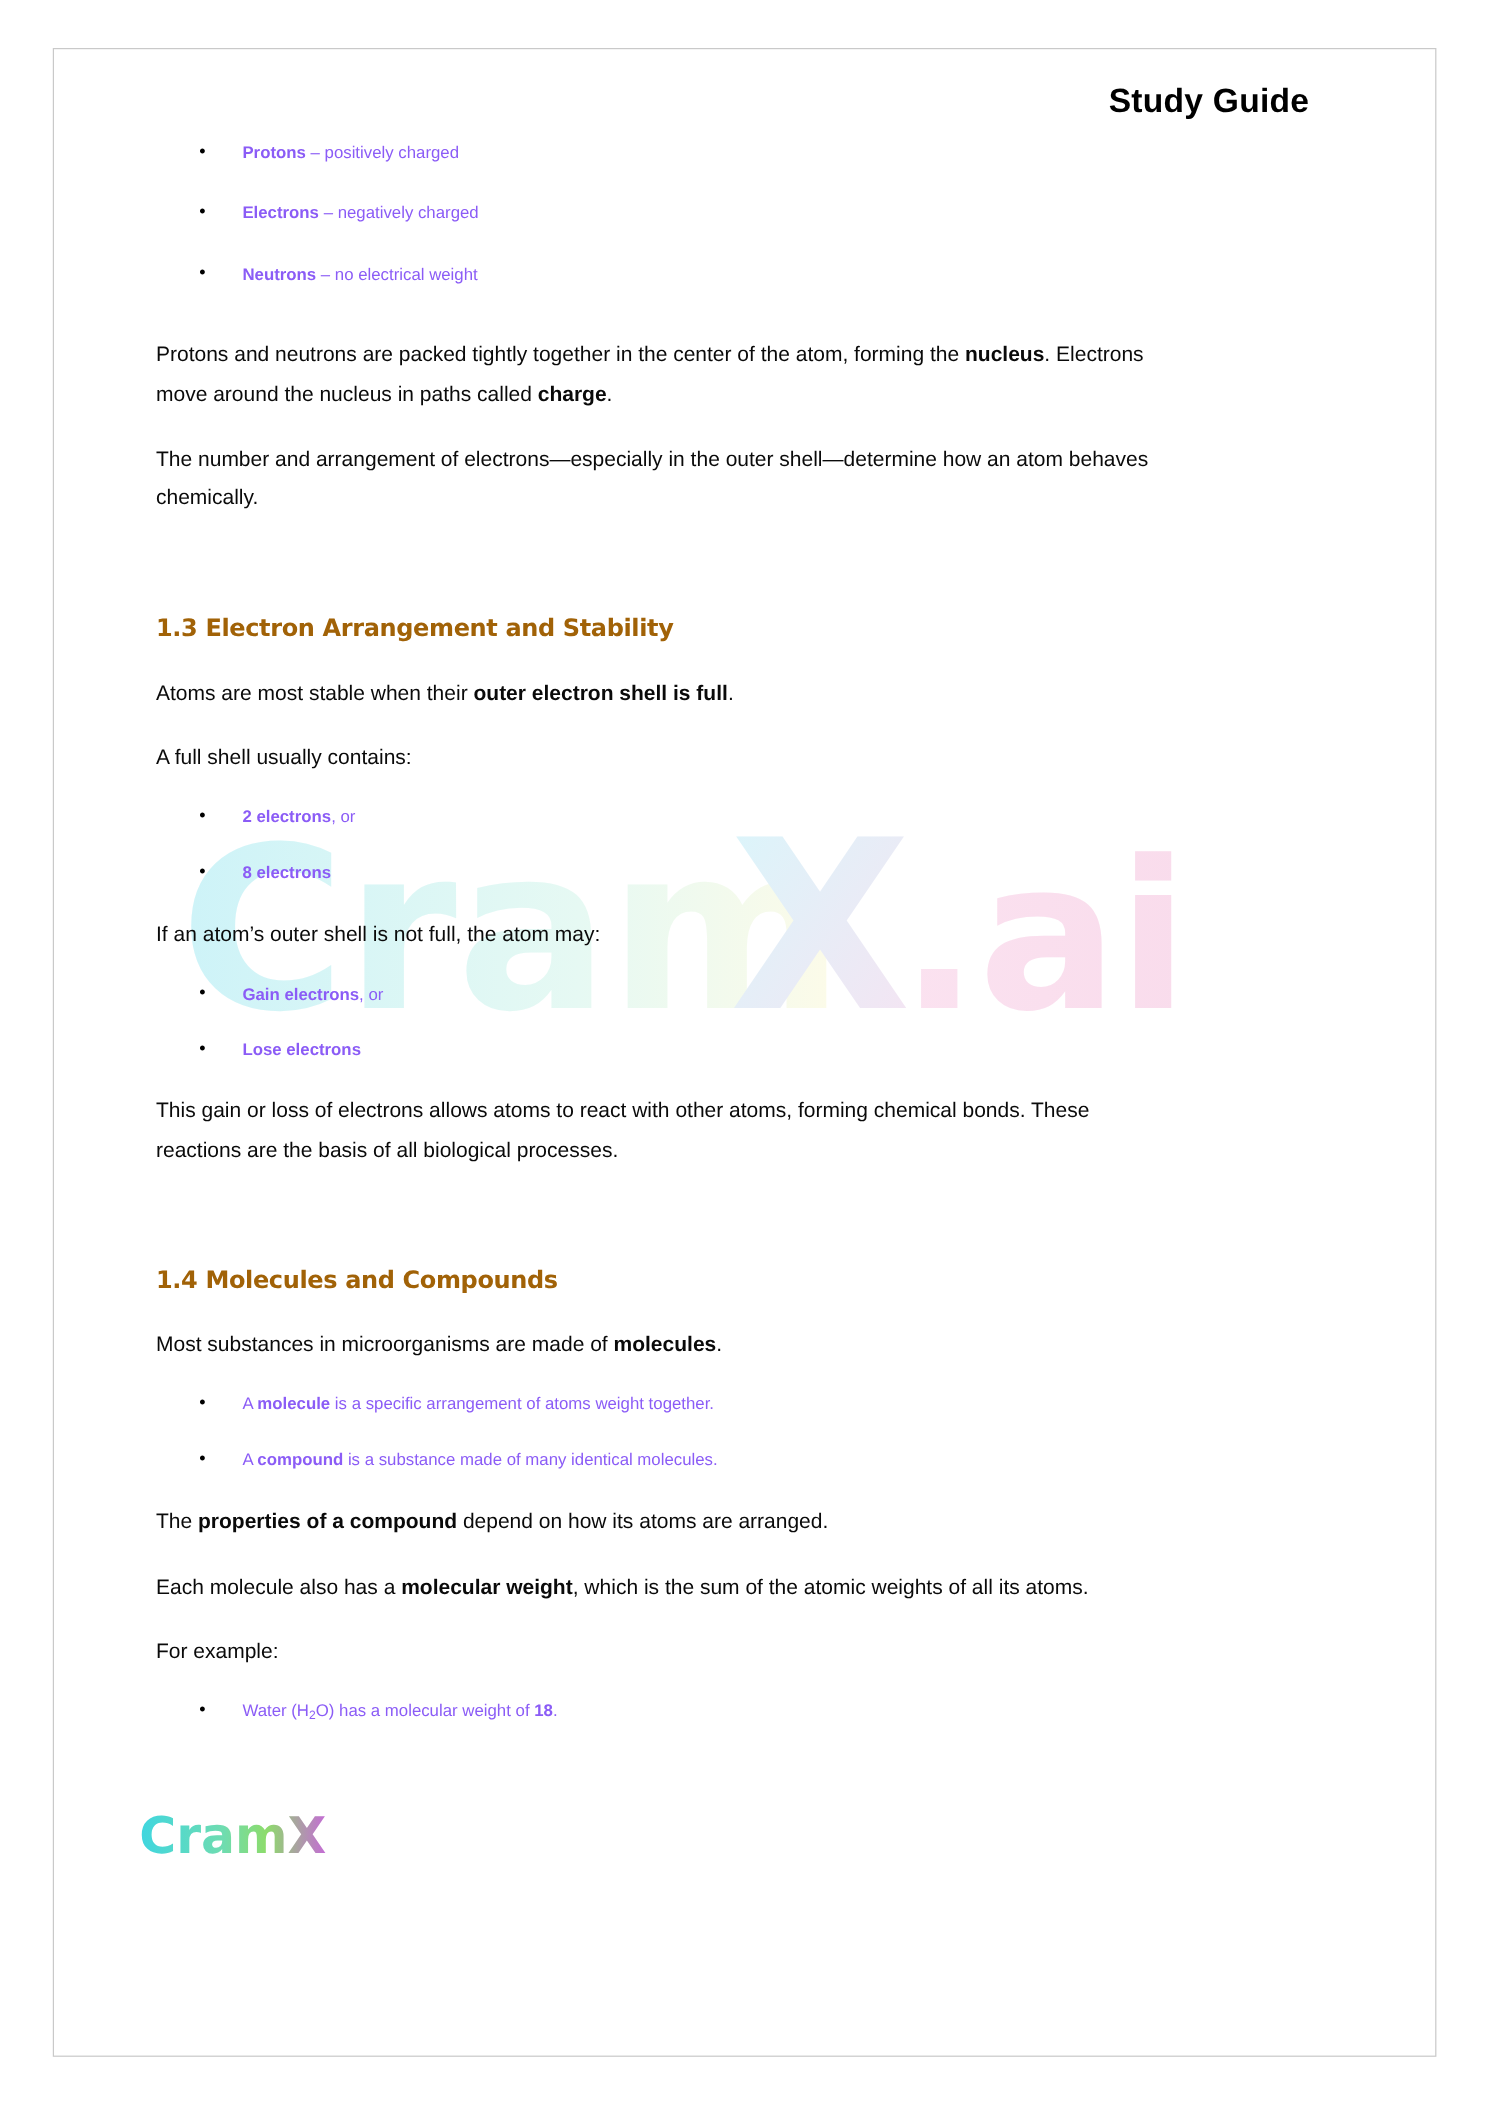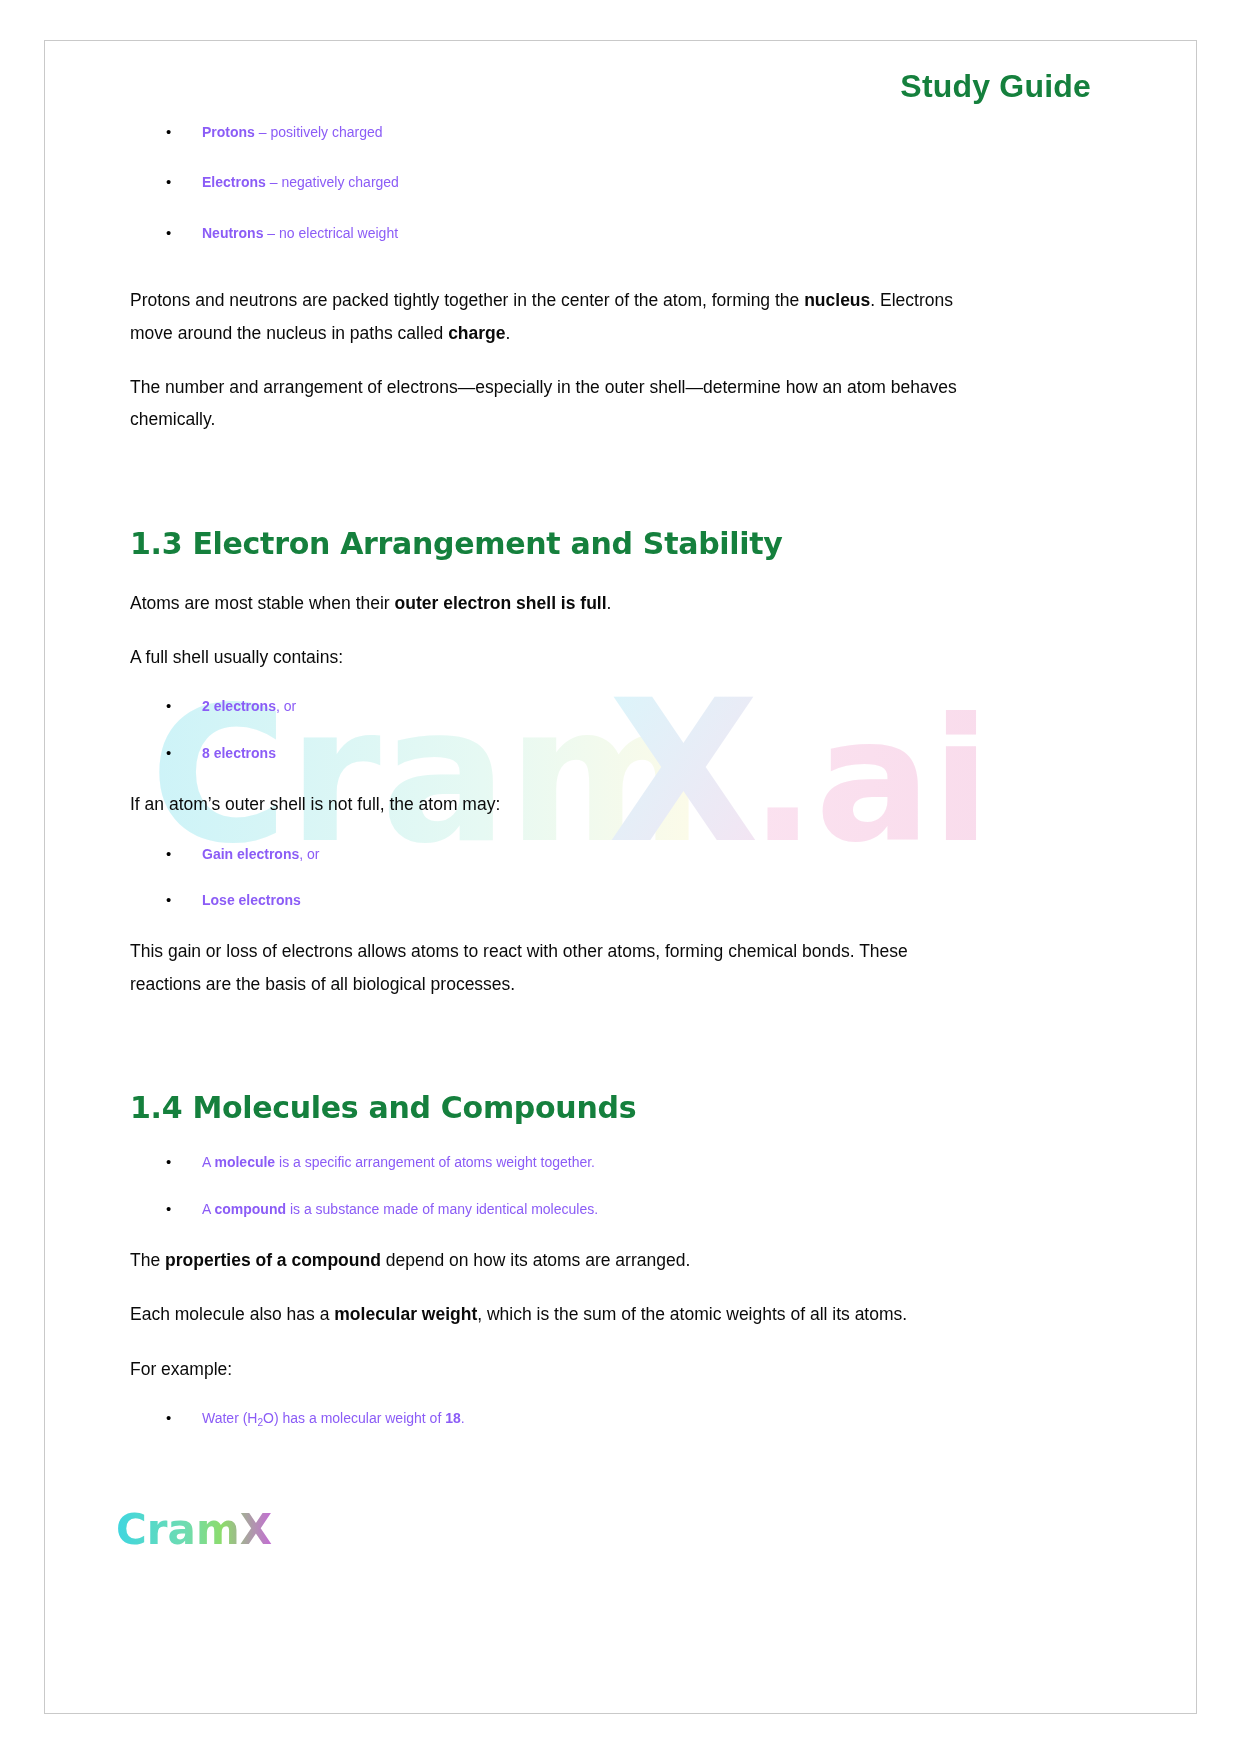--- a/index.html
+++ b/index.html
@@ -37,23 +37,23 @@
   }
 
   
   .doc-header {
     text-align: right;
     padding-right: 22px;
     margin-bottom: 16px;
   }
   .doc-title {
     display: inline-block;
-    font-size: 32px;
+    font-size: 28px;
     font-weight: bold;
-    color: #15803d;
+    color: #000000;
     letter-spacing: .2px;
   }
 
   
   .para {
     font-size: 17.5px;
     line-height: 1.85;
     color: #0a0a0a;
     margin: 0 0 22px 0;
     max-width: 840px;
@@ -82,24 +82,24 @@
     top: -1px;
     font-size: 15px;
     color: #000;
   }
   ul.bullets.gap-sm li { margin-bottom: 24px; }
   .list-block { margin-bottom: 26px; }
 
   
   .section-heading {
     font-family: "DejaVu Sans", sans-serif;
-    font-size: 30px;
+    font-size: 20px;
     font-weight: bold;
-    color: #15803d;
-    margin: 10px 0 26px 0;
+    color: #a16207;
+    margin: 0 0 26px 0;
     letter-spacing: -0.3px;
   }
   .spacer-lg { height: 58px; }
 
   sub {
     font-size: 0.72em;
     vertical-align: -0.26em;
   }
 
   
@@ -211,20 +211,23 @@
         <b>Lose electrons</b><span></span>
       </li>
     </ul>
 
     <p class="para">This gain or loss of electrons allows atoms to react with other atoms, forming chemical bonds. These reactions are the basis of all biological processes.</p>
 
     <div class="spacer-lg"></div>
 
     <h2 class="section-heading">1.4 Molecules and Compounds</h2>
 
+    <p class="para">
+      <span>Most substances in microorganisms are made of </span><b>molecules</b><span>.</span>
+    </p>
 
     <ul class="bullets gap-sm list-block">
       <li>
         <span>A </span><b>molecule</b><span> is a specific arrangement of atoms weight together.</span>
       </li>
       <li>
         <span>A </span><b>compound</b><span> is a substance made of many identical molecules.</span>
       </li>
     </ul>
 

